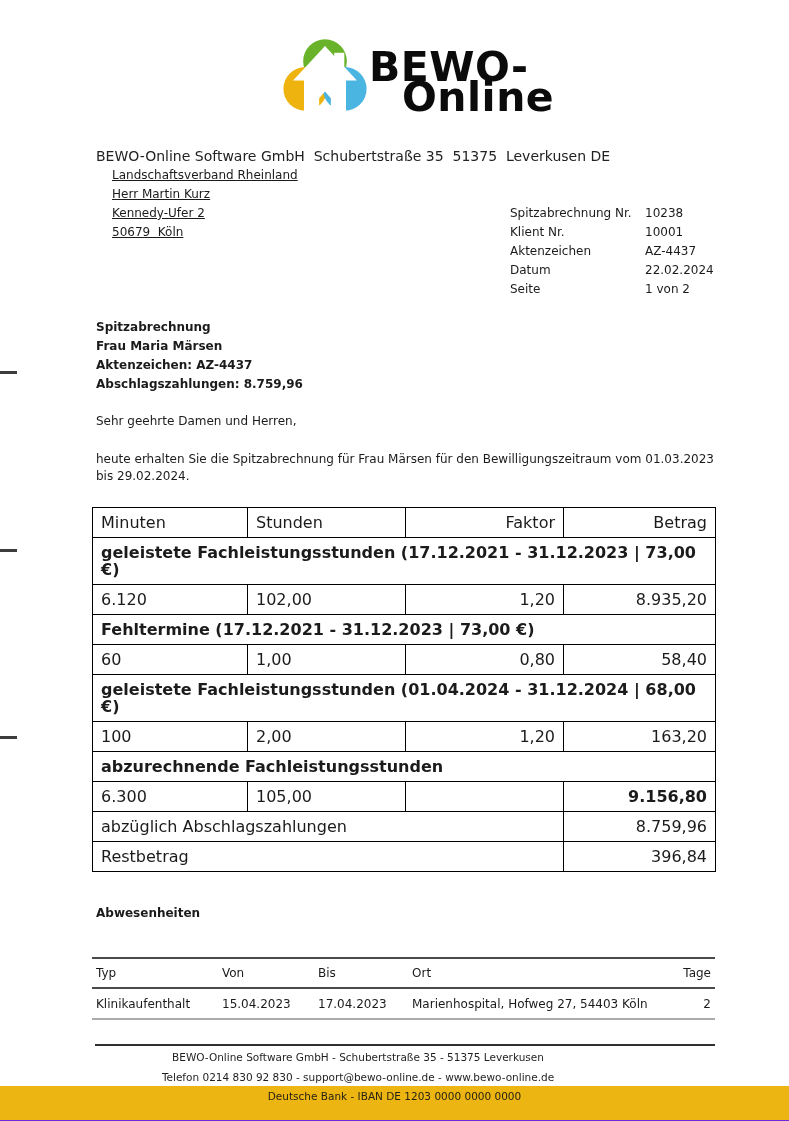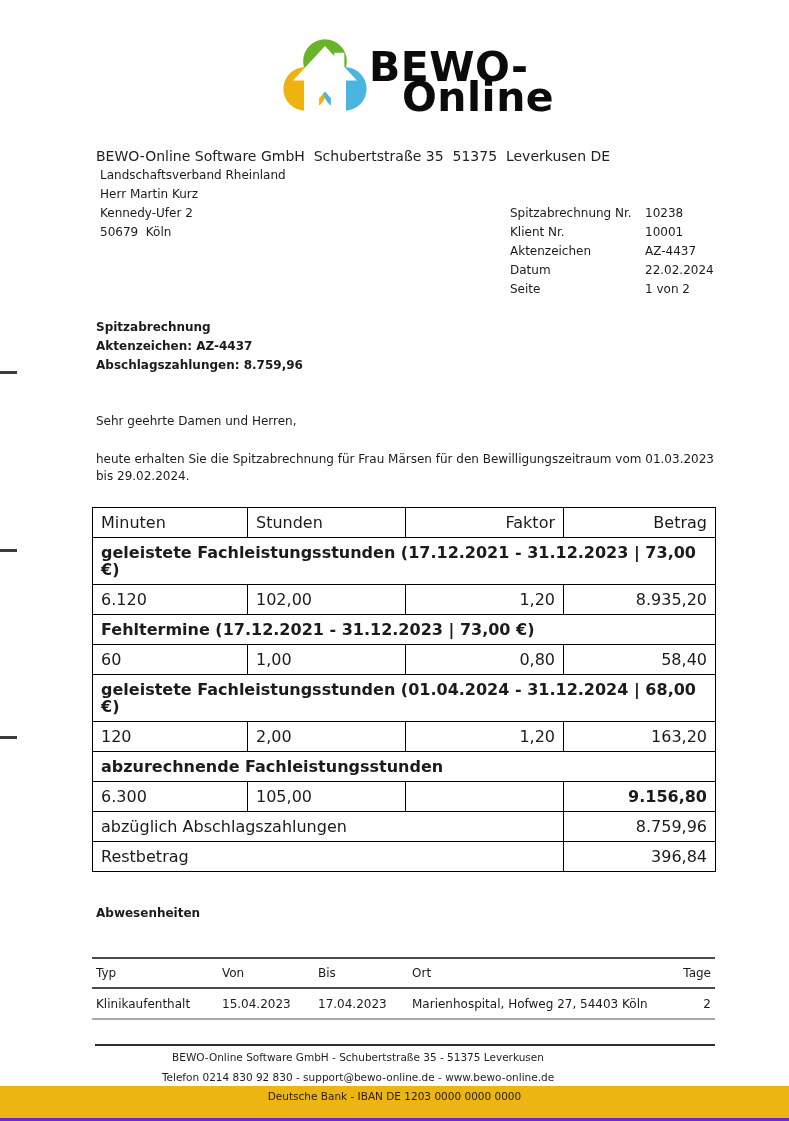--- a/index.html
+++ b/index.html
@@ -21,21 +21,21 @@
   .fm2 { top: 549px; }
   .fm3 { top: 736px; }
 
   
   .logo { position: absolute; left: 283px; top: 36px; display: flex; align-items: flex-start; }
   .logo svg { width: 84px; height: 84px; display: block; }
   .logo-text { margin-top: 16px; margin-left: 2px; font-weight: bold; font-size: 41px; line-height: 30px; color: #0b0b0b; letter-spacing: 0.5px; }
   .logo-text .lt2 { margin-left: 33px; }
 
   .sender { position: absolute; left: 96px; top: 148px; font-size: 14px; color: #222; }
-  .recipient { position: absolute; left: 100px; top: 166px; line-height: 19px; }
+  .recipient { position: absolute; left: 112px; top: 166px; line-height: 19px; text-decoration: underline; }
   .meta { position: absolute; left: 510px; top: 204px; line-height: 19px; }
   .meta-row { display: flex; }
   .meta-label { width: 135px; }
   .meta-value { }
 
   .title-block { position: absolute; left: 96px; top: 318px; font-weight: bold; line-height: 19px; }
   .greeting { position: absolute; left: 96px; top: 414px; }
   .bodytext { position: absolute; left: 96px; top: 451px; width: 618px; text-align: justify; line-height: 17px; }
 
   table { border-collapse: collapse; }
@@ -48,21 +48,21 @@
   .abw-heading { position: absolute; left: 96px; top: 906px; font-weight: bold; }
   .abw-table { position: absolute; left: 92px; top: 932px; width: 623px; table-layout: fixed; margin-top: 25px; }
   .abw-table th { font-weight: normal; text-align: left; border-top: 2px solid #4a4a4a; border-bottom: 2px solid #4a4a4a; padding: 7px 4px; font-size: 12px; }
   .abw-table td { text-align: left; border-bottom: 2px solid #ababab; padding: 8px 4px 7px 4px; font-size: 12px; white-space: nowrap; overflow: hidden; }
   .abw-table .num { text-align: right; }
 
   .footer-rule { position: absolute; left: 95px; top: 1044px; width: 620px; height: 2px; background: #2f2f2f; }
   .footer-line { position: absolute; left: 0; width: 716px; text-align: center; font-size: 10.5px; color: #1e1e1e; }
   .f1 { top: 1051px; }
   .f2 { top: 1071px; }
-  .footer-band { position: absolute; left: 0; top: 1086px; width: 789px; height: 35px; background: #edb512; border-bottom: 3px solid #6d28d9; text-align: center; padding-top: 4px; font-size: 10.5px; color: #272314; }
+  .footer-band { position: absolute; left: 0; top: 1086px; width: 789px; height: 35px; background: #edb512; border-bottom: 1px solid #6d28d9; text-align: center; padding-top: 4px; font-size: 10.5px; color: #272314; }
 </style>
 </head>
 <body>
 
 <div class="page">
 
   <div class="fold-mark fm1"></div>
   <div class="fold-mark fm2"></div>
   <div class="fold-mark fm3"></div>
 
@@ -108,20 +108,21 @@
       <span class="meta-value">22.02.2024</span>
     </div>
     <div class="meta-row">
       <span class="meta-label">Seite</span>
       <span class="meta-value">1 von 2</span>
     </div>
   </div>
 
   <div class="title-block">
     <div>Spitzabrechnung</div>
+    <div>Frau Maria Märsen</div>
     <div>Aktenzeichen: AZ-4437</div>
     <div>Abschlagszahlungen: 8.759,96</div>
   </div>
 
   <div class="greeting">Sehr geehrte Damen und Herren,</div>
   <p class="bodytext">heute erhalten Sie die Spitzabrechnung für Frau Märsen für den Bewilligungszeitraum vom 01.03.2023 bis 29.02.2024.</p>
 
   <table class="invoice-table">
     <colgroup>
         <col style="width:155px">
@@ -151,21 +152,21 @@
     <tr>
       <td>60</td>
       <td>1,00</td>
       <td class="num">0,80</td>
       <td class="num">58,40</td>
     </tr>
     <tr class="section">
       <td colspan="4">geleistete Fachleistungsstunden (01.04.2024 - 31.12.2024 | 68,00 €)</td>
     </tr>
     <tr>
-      <td>120</td>
+      <td>100</td>
       <td>2,00</td>
       <td class="num">1,20</td>
       <td class="num">163,20</td>
     </tr>
     <tr class="section">
       <td colspan="4">abzurechnende Fachleistungsstunden</td>
     </tr>
     <tr>
       <td>6.300</td>
       <td>105,00</td>

